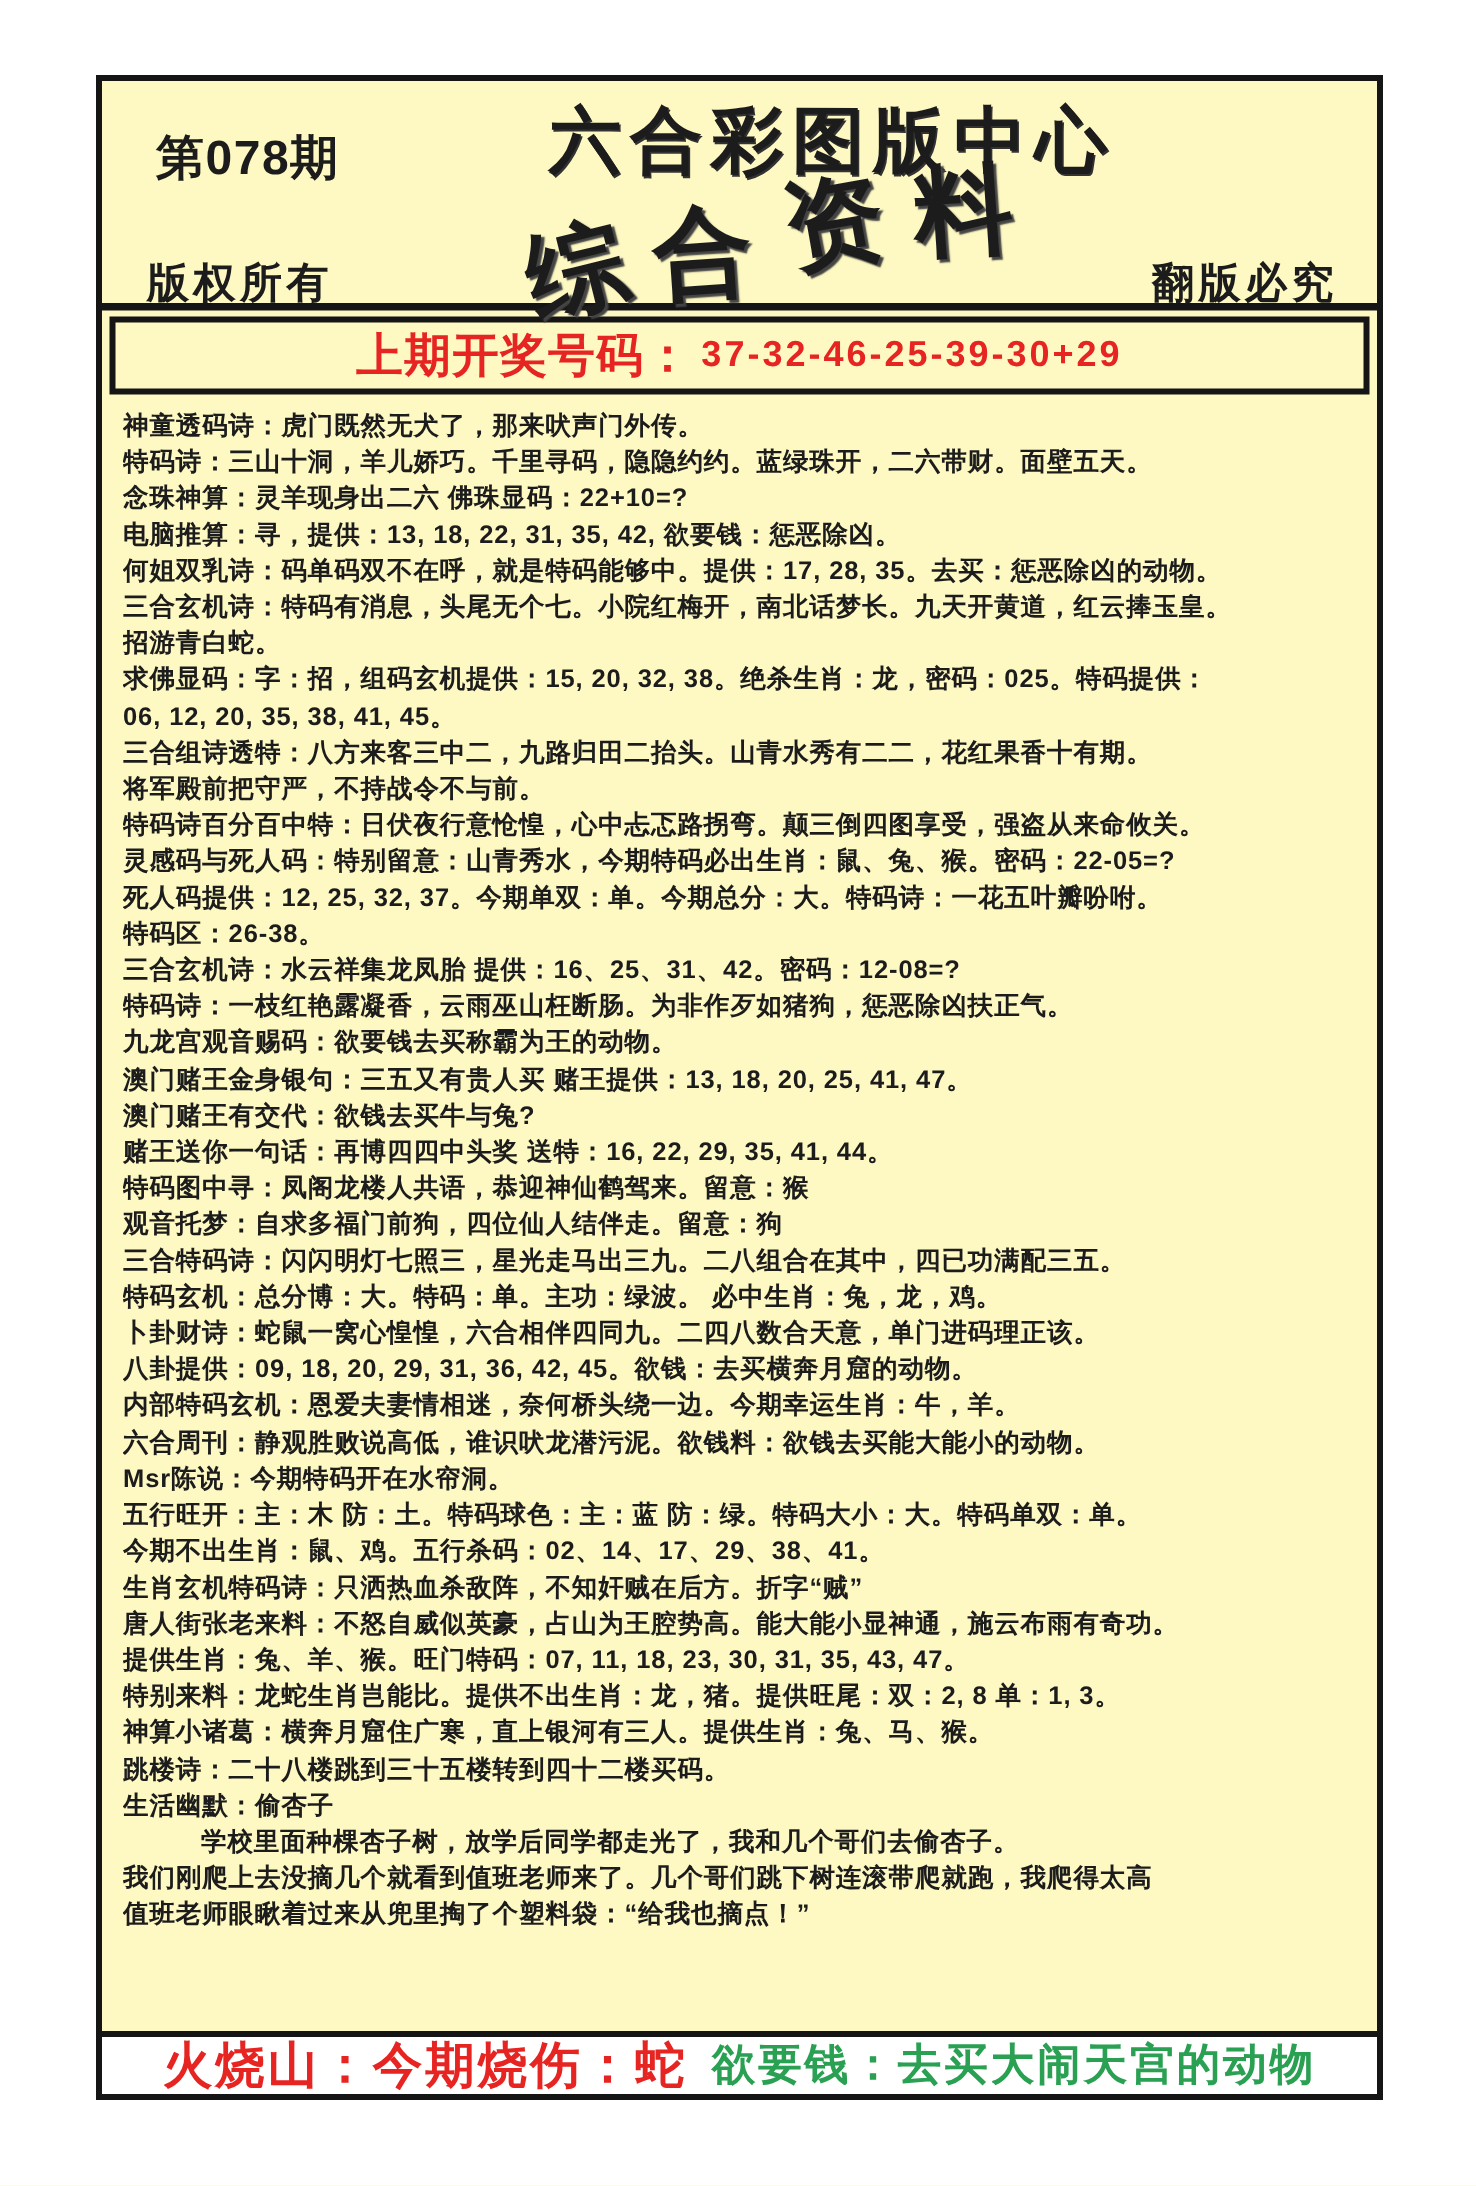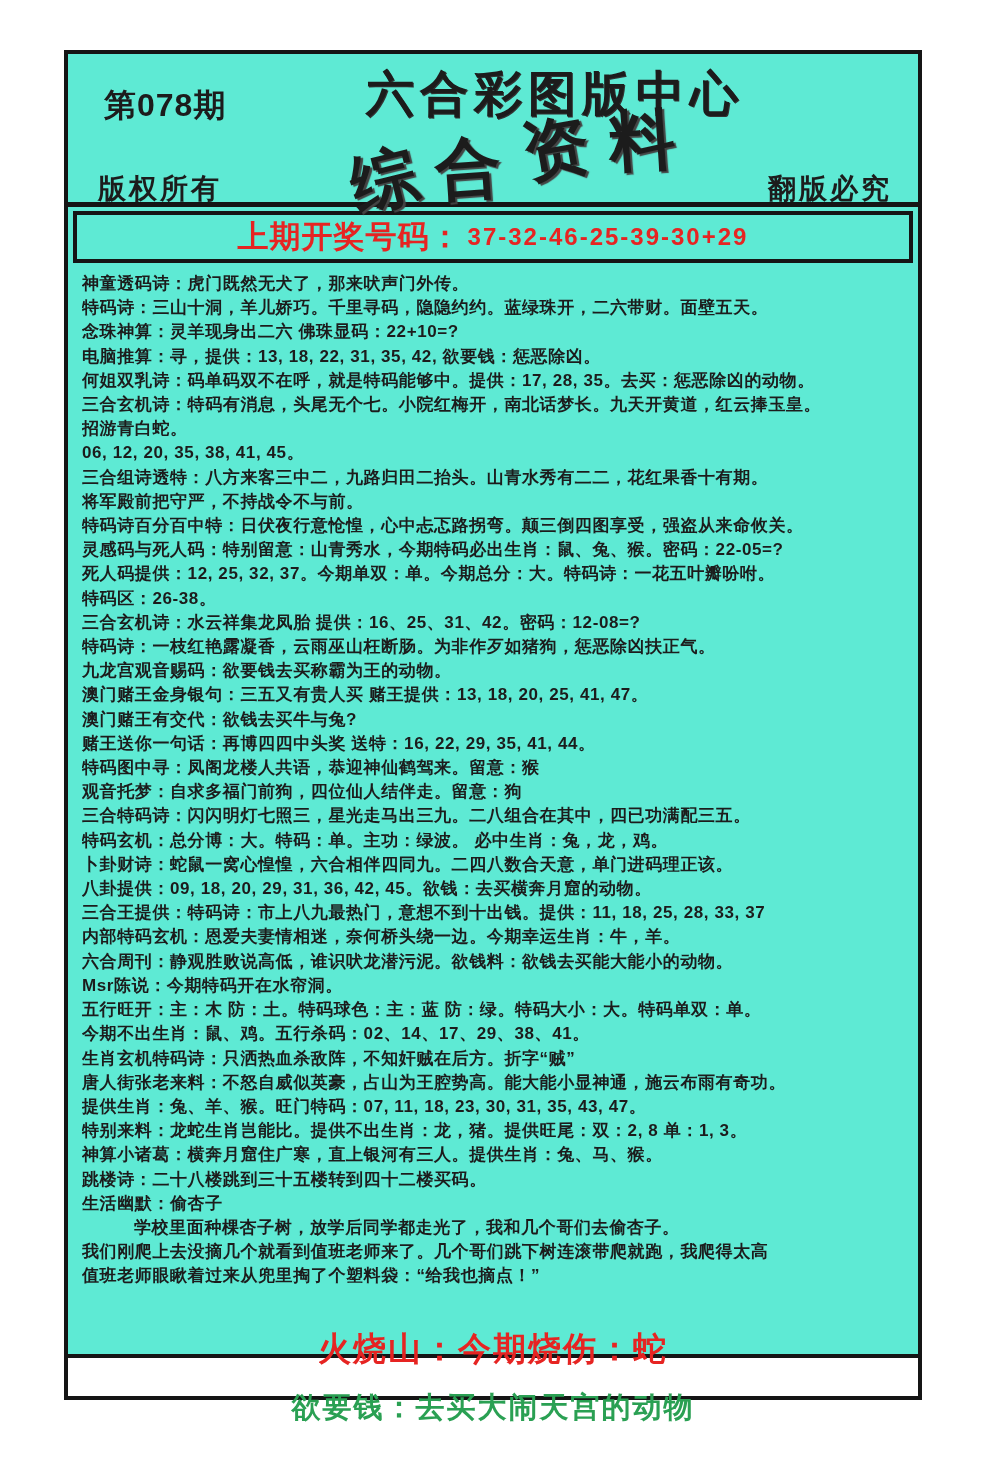--- a/index.html
+++ b/index.html
@@ -3,21 +3,21 @@
 <meta charset="utf-8">
 <style>
   html,body{margin:0;padding:0;}
   body{
     width:984px;height:1457px;background:#ffffff;position:relative;
     font-family:"Liberation Sans", sans-serif;color:var(--ink,#1c1c1c);
     overflow:hidden;
   }
   .frame{
     position:absolute;left:64px;top:50px;width:850px;height:1342px;
-    border:4px solid #151515;background:#5eead4;
+    border:4px solid #151515;background:#fef9c3;
   }
   
   .header{position:relative;height:148px;}
   .issue{
     position:absolute;left:36px;top:30px;
     font-size:32px;font-weight:bold;letter-spacing:1px;
   }
   .site-title{
     position:absolute;left:0;right:0;top:8px;text-align:center;
     transform:translateX(62px);
@@ -65,21 +65,20 @@
     font-size:17px;font-weight:bold;line-height:24.2px;
     letter-spacing:0.6px;white-space:nowrap;overflow:hidden;
   }
   .line.ind{padding-left:52px;}
   
   .footer-box{
     position:absolute;left:0;right:0;bottom:0;height:38px;
     border-top:4px solid #151515;background:#ffffff;
     display:flex;align-items:center;justify-content:center;gap:16px;
     white-space:nowrap;
-    flex-direction:column;
   }
   .footer-red{
     color:var(--red,#e62422);font-size:33px;font-weight:bold;letter-spacing:2px;
   }
   .footer-green{
     color:var(--green,#2aa053);font-size:29px;font-weight:bold;letter-spacing:2px;
   }
 </style>
 </head>
 <body style="--red: #e62422; --green: #2aa053; --ink: #1c1c1c;">
@@ -102,40 +101,40 @@
   </div>
 
   <div class="body-text" id="body-text">
       <div class="line">神童透码诗：虎门既然无犬了，那来吠声门外传。</div>
       <div class="line">特码诗：三山十洞，羊儿娇巧。千里寻码，隐隐约约。蓝绿珠开，二六带财。面壁五天。</div>
       <div class="line">念珠神算：灵羊现身出二六 佛珠显码：22+10=?</div>
       <div class="line">电脑推算：寻，提供：13, 18, 22, 31, 35, 42, 欲要钱：惩恶除凶。</div>
       <div class="line">何姐双乳诗：码单码双不在呼，就是特码能够中。提供：17, 28, 35。去买：惩恶除凶的动物。</div>
       <div class="line">三合玄机诗：特码有消息，头尾无个七。小院红梅开，南北话梦长。九天开黄道，红云捧玉皇。</div>
       <div class="line">招游青白蛇。</div>
+      <div class="line">求佛显码：字：招，组码玄机提供：15, 20, 32, 38。绝杀生肖：龙，密码：025。特码提供：</div>
       <div class="line">06, 12, 20, 35, 38, 41, 45。</div>
       <div class="line">三合组诗透特：八方来客三中二，九路归田二抬头。山青水秀有二二，花红果香十有期。</div>
       <div class="line">将军殿前把守严，不持战令不与前。</div>
       <div class="line">特码诗百分百中特：日伏夜行意怆惶，心中忐忑路拐弯。颠三倒四图享受，强盗从来命攸关。</div>
       <div class="line">灵感码与死人码：特别留意：山青秀水，今期特码必出生肖：鼠、兔、猴。密码：22-05=?</div>
       <div class="line">死人码提供：12, 25, 32, 37。今期单双：单。今期总分：大。特码诗：一花五叶瓣吩咐。</div>
       <div class="line">特码区：26-38。</div>
       <div class="line">三合玄机诗：水云祥集龙凤胎 提供：16、25、31、42。密码：12-08=?</div>
       <div class="line">特码诗：一枝红艳露凝香，云雨巫山枉断肠。为非作歹如猪狗，惩恶除凶扶正气。</div>
       <div class="line">九龙宫观音赐码：欲要钱去买称霸为王的动物。</div>
       <div class="line">澳门赌王金身银句：三五又有贵人买 赌王提供：13, 18, 20, 25, 41, 47。</div>
       <div class="line">澳门赌王有交代：欲钱去买牛与兔?</div>
       <div class="line">赌王送你一句话：再博四四中头奖 送特：16, 22, 29, 35, 41, 44。</div>
       <div class="line">特码图中寻：凤阁龙楼人共语，恭迎神仙鹤驾来。留意：猴</div>
       <div class="line">观音托梦：自求多福门前狗，四位仙人结伴走。留意：狗</div>
       <div class="line">三合特码诗：闪闪明灯七照三，星光走马出三九。二八组合在其中，四已功满配三五。</div>
       <div class="line">特码玄机：总分博：大。特码：单。主功：绿波。 必中生肖：兔，龙，鸡。</div>
       <div class="line">卜卦财诗：蛇鼠一窝心惶惶，六合相伴四同九。二四八数合天意，单门进码理正该。</div>
       <div class="line">八卦提供：09, 18, 20, 29, 31, 36, 42, 45。欲钱：去买横奔月窟的动物。</div>
-      <div class="line">三合王提供：特码诗：市上八九最热门，意想不到十出钱。提供：11, 18, 25, 28, 33, 37</div>
       <div class="line">内部特码玄机：恩爱夫妻情相迷，奈何桥头绕一边。今期幸运生肖：牛，羊。</div>
       <div class="line">六合周刊：静观胜败说高低，谁识吠龙潜污泥。欲钱料：欲钱去买能大能小的动物。</div>
       <div class="line">Msr陈说：今期特码开在水帘洞。</div>
       <div class="line">五行旺开：主：木 防：土。特码球色：主：蓝 防：绿。特码大小：大。特码单双：单。</div>
       <div class="line">今期不出生肖：鼠、鸡。五行杀码：02、14、17、29、38、41。</div>
       <div class="line">生肖玄机特码诗：只洒热血杀敌阵，不知奸贼在后方。折字“贼”</div>
       <div class="line">唐人街张老来料：不怒自威似英豪，占山为王腔势高。能大能小显神通，施云布雨有奇功。</div>
       <div class="line">提供生肖：兔、羊、猴。旺门特码：07, 11, 18, 23, 30, 31, 35, 43, 47。</div>
       <div class="line">特别来料：龙蛇生肖岂能比。提供不出生肖：龙，猪。提供旺尾：双：2, 8 单：1, 3。</div>
       <div class="line">神算小诸葛：横奔月窟住广寒，直上银河有三人。提供生肖：兔、马、猴。</div>

